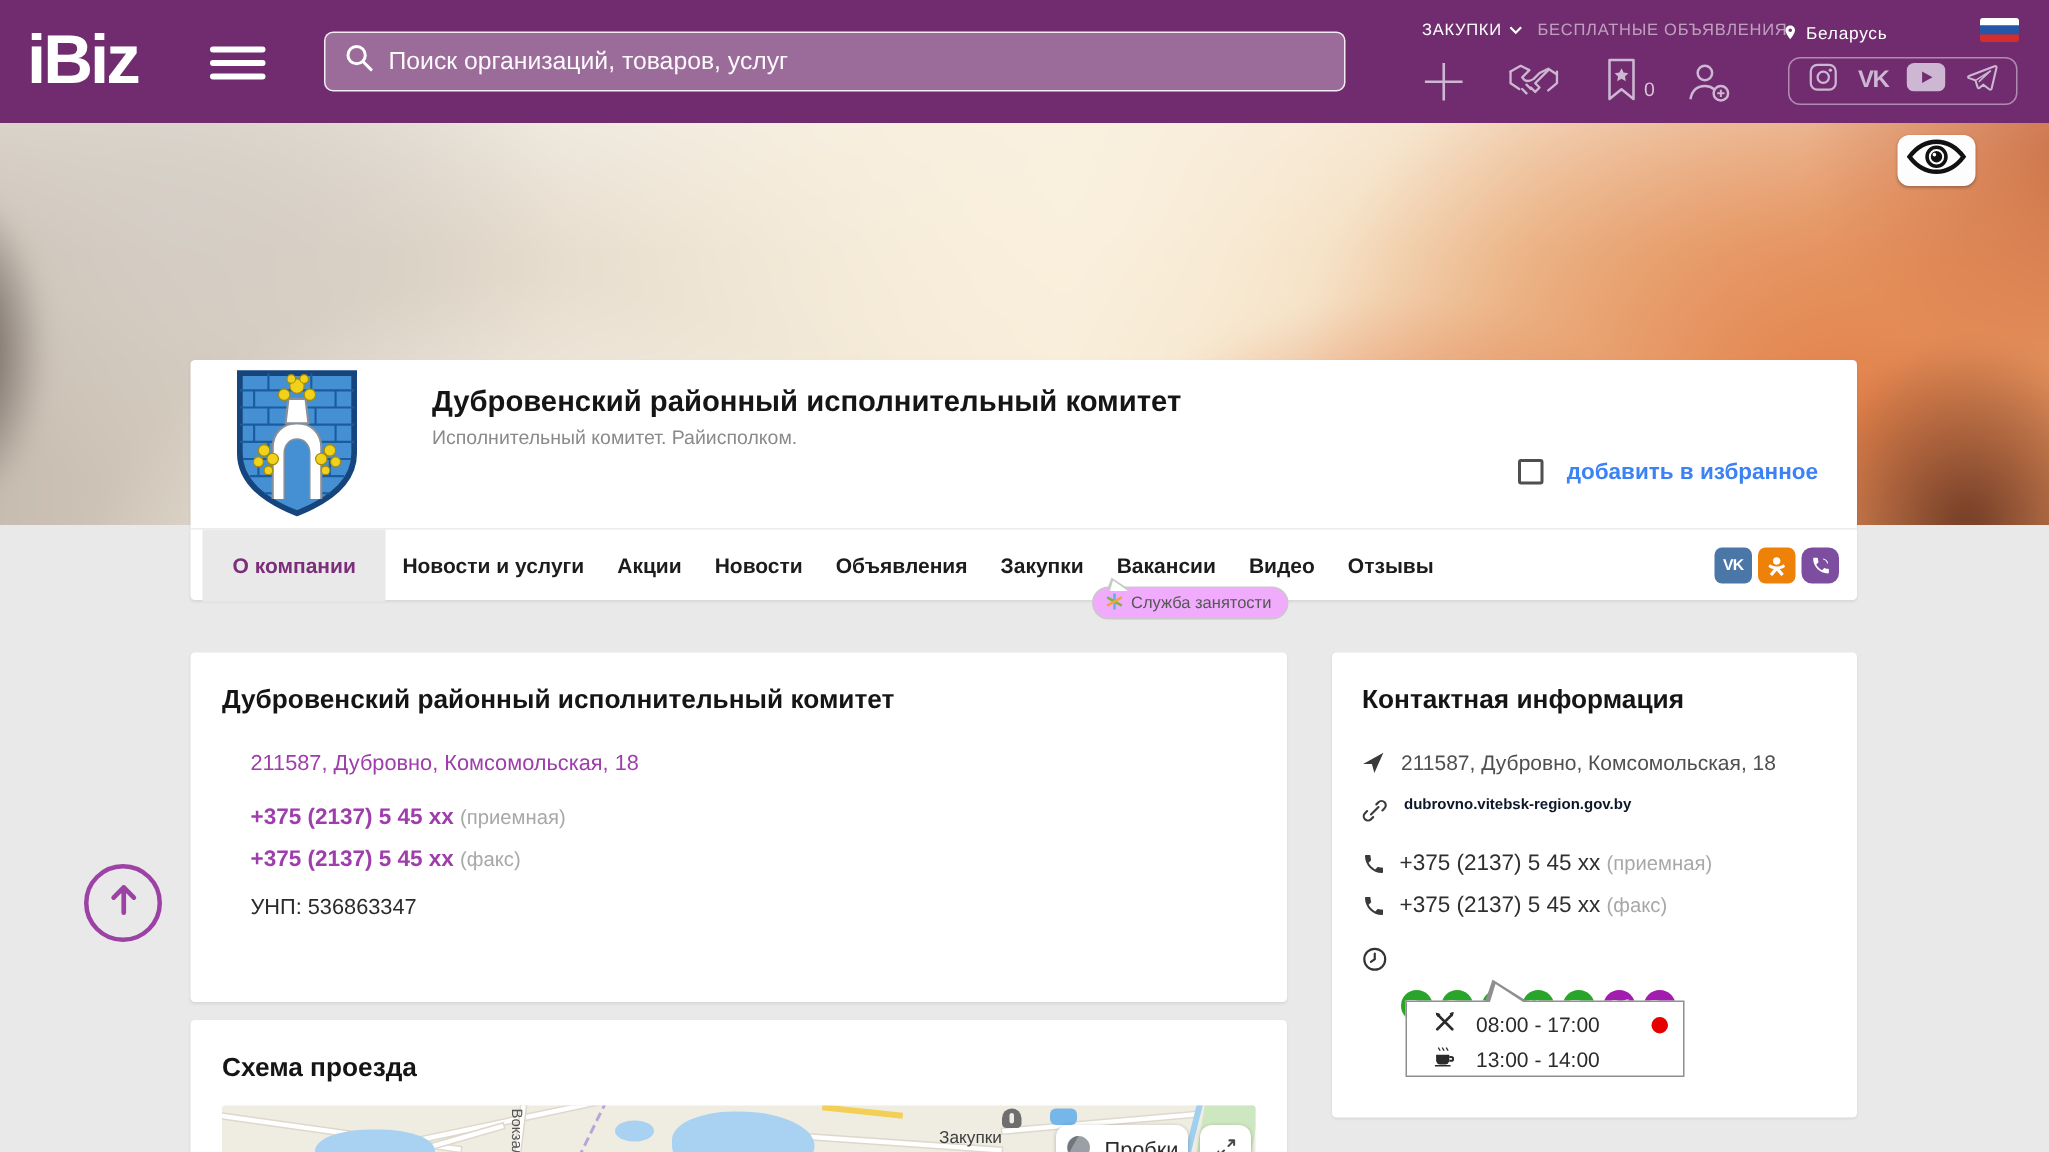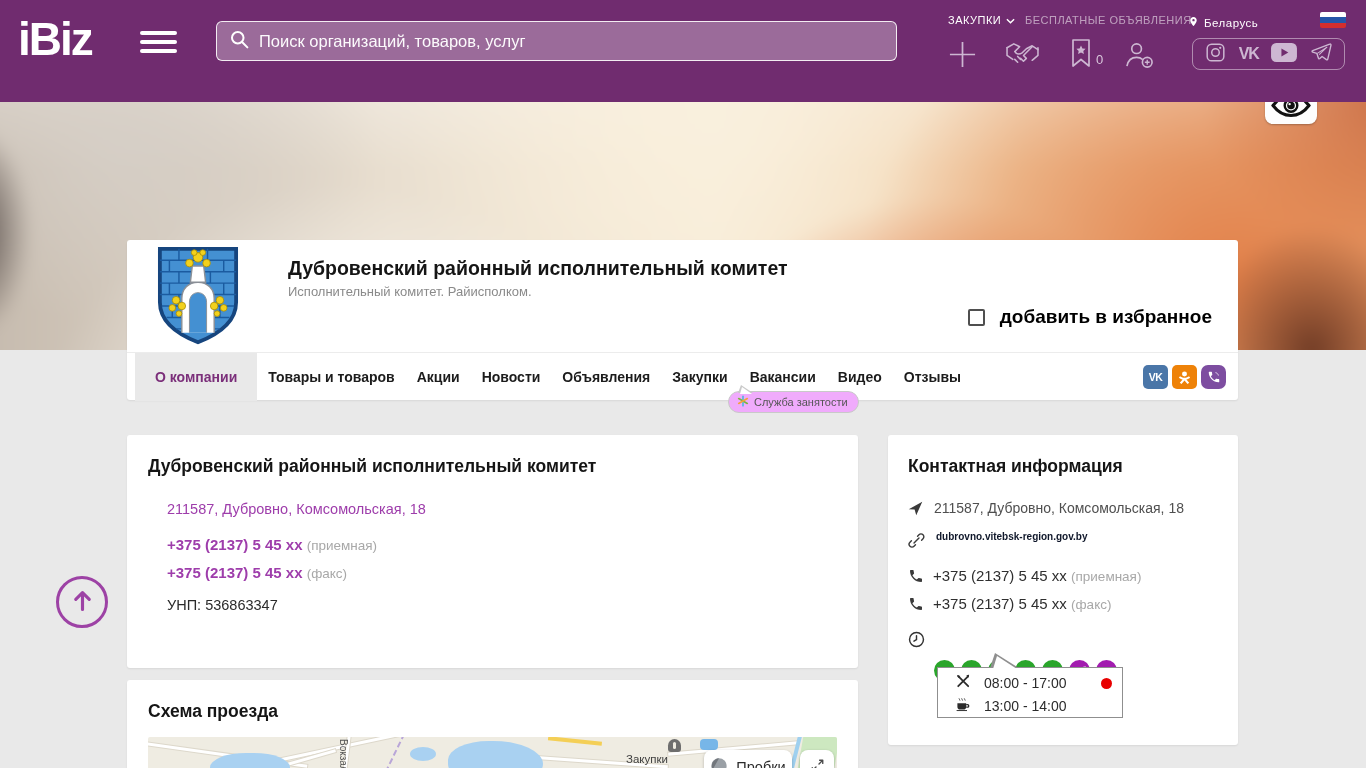--- a/index.html
+++ b/index.html
@@ -1,21 +1,21 @@
 <!DOCTYPE html>
 <html><head>
 <meta charset="utf-8">
 <style>
   * { margin:0; padding:0; box-sizing:border-box; }
   html,body { width:1366px; height:768px; }
   body { font-family:"Liberation Sans","DejaVu Sans",sans-serif; background:#e9e9e9; overflow:hidden; }
   .page { position:relative; width:1366px; height:768px; overflow:hidden; background:#e9e9e9; }
 
   
-  .hdr { position:absolute; left:0; top:0; width:1366px; height:102px; background:#702c6f; z-index:30; }
+  .hdr { position:absolute; left:0; top:0; width:1366px; height:82px; background:#702c6f; z-index:30; }
   .logo { position:absolute; left:18px; top:12px; font-size:46px; font-weight:bold; color:#fff; letter-spacing:-2px; }
   .burger { position:absolute; left:140px; top:31px; width:37px; height:22px; cursor:pointer; }
   .burger span { display:block; height:3.6px; background:#fff; border-radius:2px; margin-bottom:5.4px; }
   .searchbox { position:absolute; left:216px; top:21px; width:681px; height:40px; background:rgba(255,255,255,.3);
     border:1px solid rgba(255,255,255,.88); border-radius:6px; display:flex; align-items:center; padding:16px 12px; }
   .searchbox input { flex:1; background:transparent; border:none; outline:none; color:#fff; font-size:16.5px; margin-left:9px; }
   .searchbox input::placeholder { color:rgba(255,255,255,.97); }
   .toplink { position:absolute; top:14px; font-size:11px; letter-spacing:.5px; color:#fff; display:flex; align-items:center; gap:5px; cursor:pointer; }
   .lnk-zakupki { left:948px; }
   .lnk-free { left:1025px; color:rgba(255,255,255,.55); }
@@ -47,21 +47,21 @@
     display:flex; align-items:center; justify-content:center; cursor:pointer; box-shadow:0 1px 2px rgba(0,0,0,.25); }
 
   
   .card { background:#fff; position:absolute; box-shadow:0 1px 2px rgba(0,0,0,.08); border-radius:3px; }
   .co-card { left:127px; top:240px; width:1111px; height:160px; z-index:10; }
   .crest { position:absolute; left:28px; top:5px; }
   .co-title { position:absolute; left:161px; top:17px; font-size:19.5px; font-weight:bold; color:#151515; }
   .co-sub { position:absolute; left:161px; top:44px; font-size:13px; color:#8a8a8a; }
   .fav-row { position:absolute; right:26px; top:66px; display:flex; align-items:center; gap:15px; cursor:pointer; }
   .cb { width:17px; height:17px; border:2px solid #4f4f4f; border-radius:2px; background:#fff; }
-  .fav-label { color:#000000; font-size:19px; font-weight:bold; }
+  .fav-label { color:#3b82f6; font-size:15px; font-weight:bold; }
   .tabs { position:absolute; left:0; right:0; bottom:0; height:48px; border-top:1px solid #ececec; display:flex; padding-left:8px; }
   .tab { height:48px; line-height:48px; padding:0 11px; font-size:14px; font-weight:bold; color:#1c1c1c; cursor:pointer; white-space:nowrap; }
   .tab.active { background:#e9e9e9; color:#7b2f7a; padding:0 20px; }
   .tab-socials { position:absolute; right:12px; bottom:11px; display:flex; gap:4px; }
   .sq { width:25px; height:24px; border-radius:5px; display:flex; align-items:center; justify-content:center; cursor:pointer; }
   .sq-vk { background:#4a76a8; color:#fff; font-size:10.5px; font-weight:bold; letter-spacing:-.5px; }
   .sq-ok { background:#ee8208; }
   .sq-viber { background:#7d4da0; border-radius:7px; }
   .zan-tip { position:absolute; left:728px; top:391px; z-index:15; height:22px; background:#f0abfc; border:1px solid #c9c9c9;
     border-radius:11px; display:flex; align-items:center; gap:5px; padding:0 10px 0 8px; font-size:11px; color:#555; }
@@ -251,21 +251,21 @@
       </svg>
     </div>
     <div class="co-title">Дубровенский районный исполнительный комитет</div>
     <div class="co-sub">Исполнительный комитет. Райисполком.</div>
     <div class="fav-row">
       <span class="cb"></span>
       <span class="fav-label">добавить в избранное</span>
     </div>
     <div class="tabs">
       <div class="tab active">О компании</div>
-      <div class="tab">Товары и товаров</div>
+      <div class="tab">Новости и услуги</div>
       <div class="tab">Акции</div>
       <div class="tab">Новости</div>
       <div class="tab">Объявления</div>
       <div class="tab">Закупки</div>
       <div class="tab">Вакансии</div>
       <div class="tab">Видео</div>
       <div class="tab">Отзывы</div>
     </div>
     <div class="tab-socials">
       <span class="sq sq-vk">VK</span>

